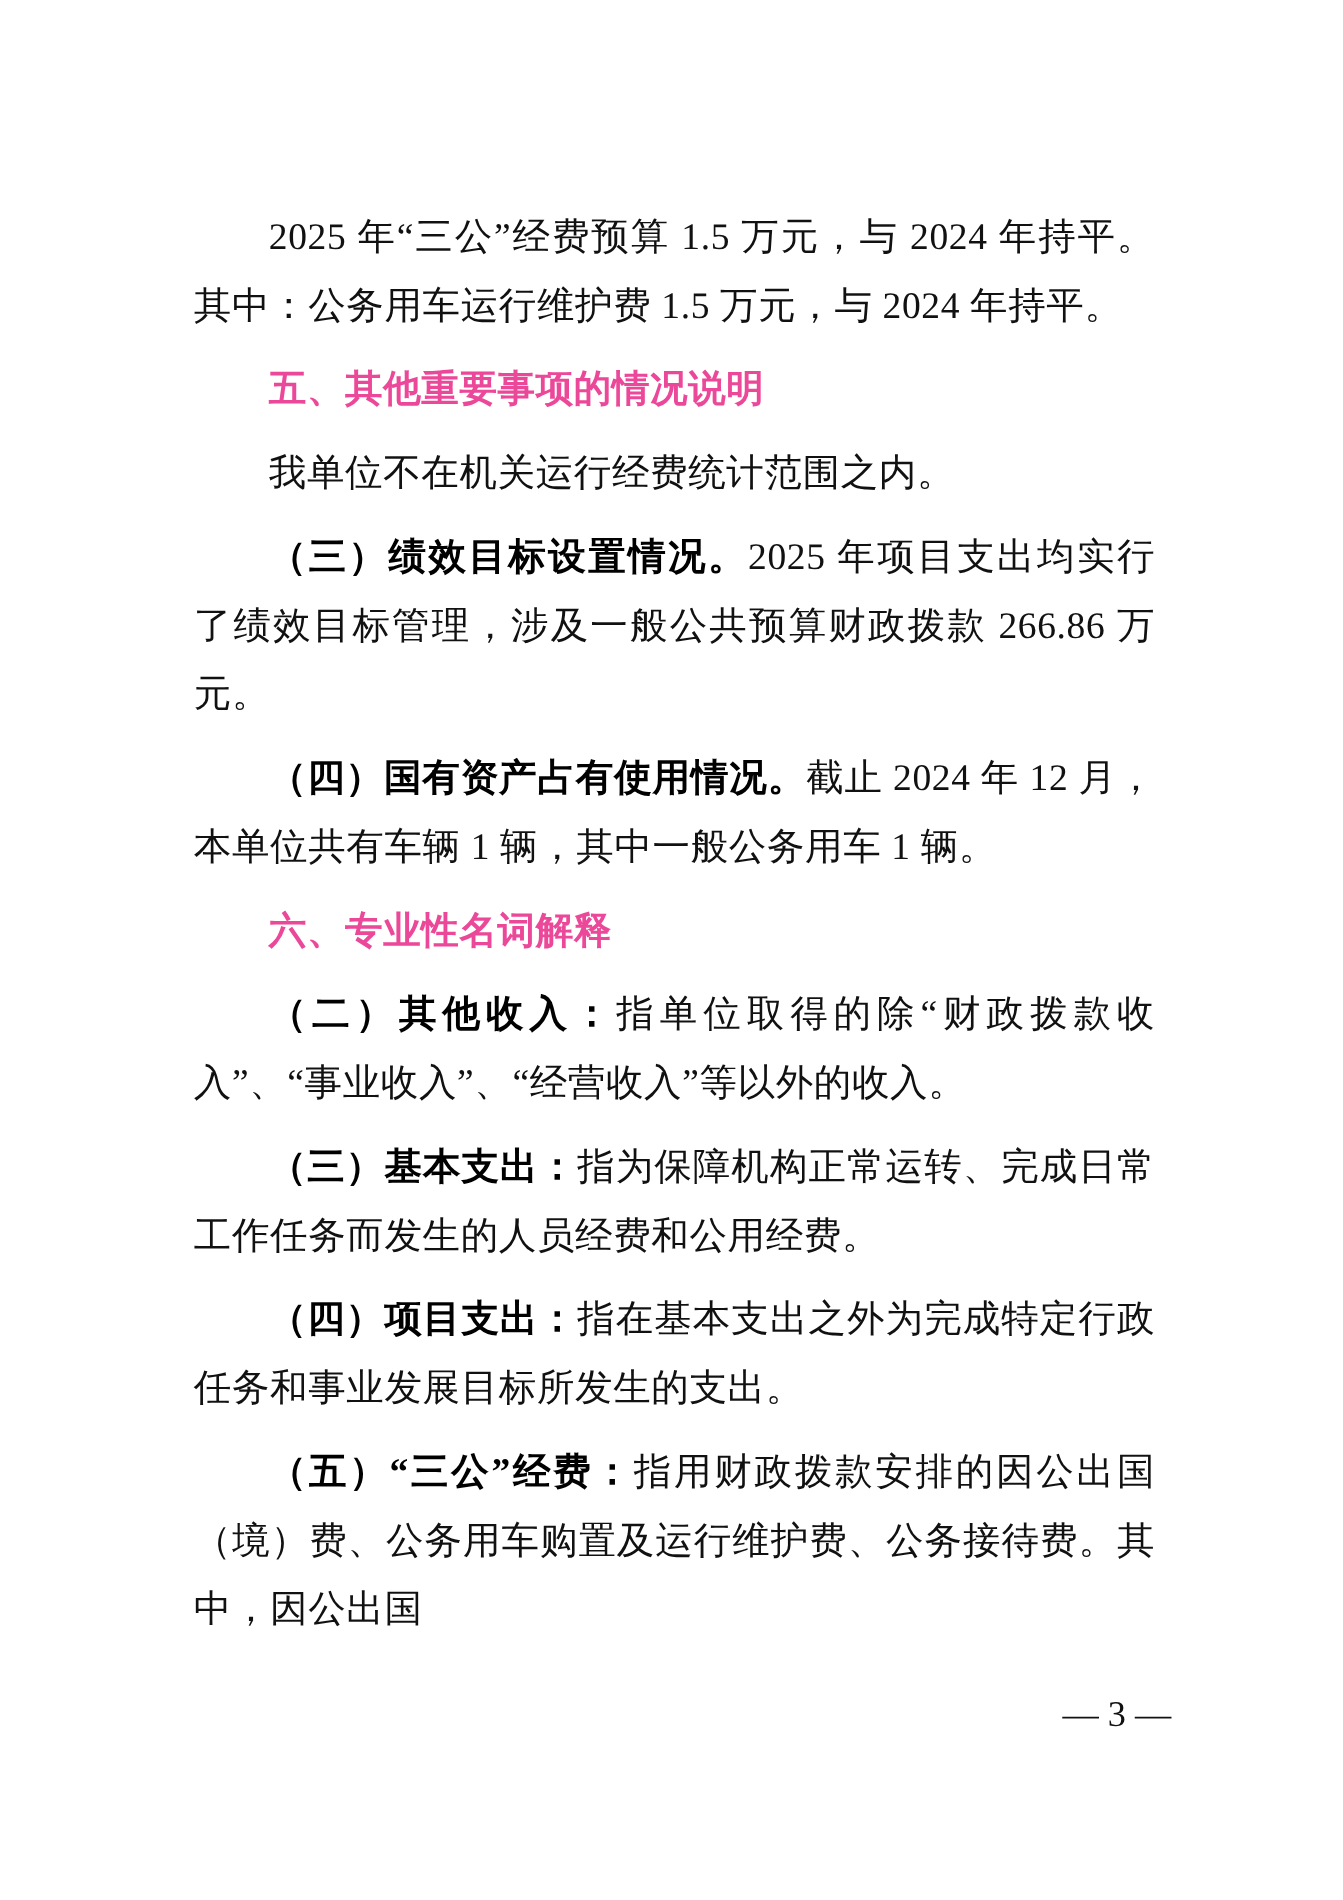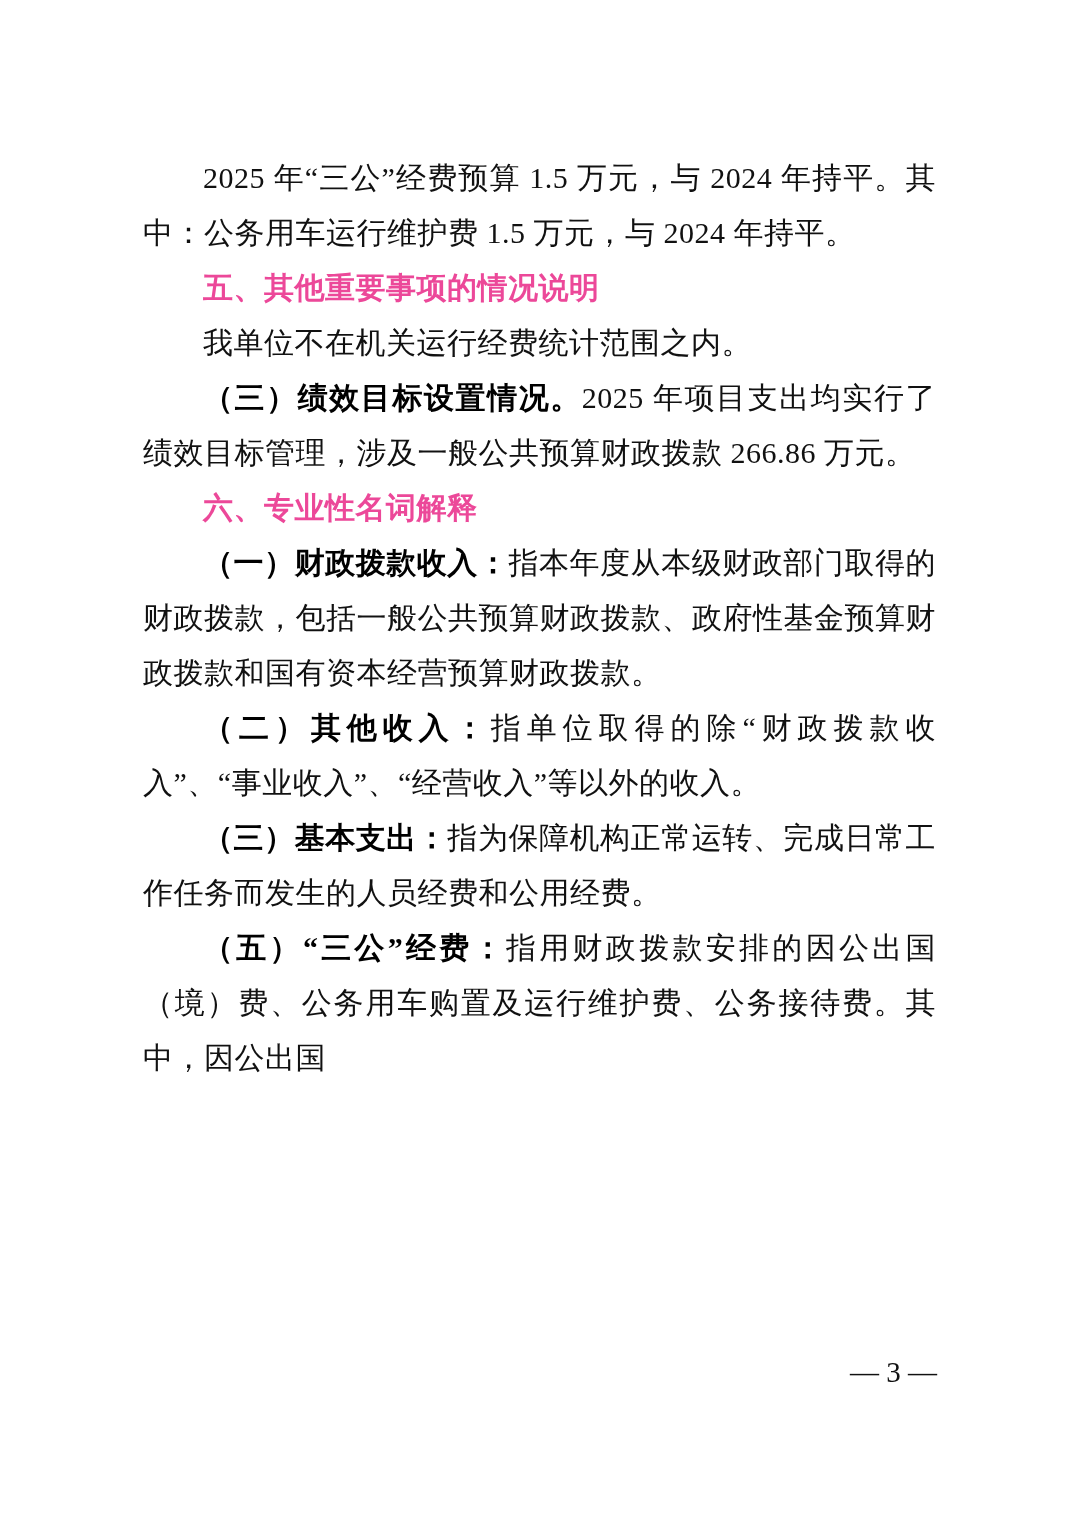--- a/index.html
+++ b/index.html
@@ -20,21 +20,21 @@
     position: absolute;
     left: 143px;
     top: 150px;
     width: 793px;
     font-size: 30px;
     line-height: 55px;
     text-align: justify;
     letter-spacing: 0.5px;
   }
   .content p {
-    margin: 0;
+    margin: 12px;
     padding: 0;
     text-indent: 2em;
   }
   .heading {
     font-family: "Liberation Sans", "DejaVu Sans", sans-serif;
     font-weight: 700;
     color: #ec4899;
   }
   .lead {
     font-weight: 600;
@@ -59,28 +59,29 @@
     <p>2025 年“三公”经费预算 1.5 万元，与 2024 年持平。其中：公务用车运行维护费 1.5 万元，与 2024 年持平。</p>
 
     <p class="heading">五、其他重要事项的情况说明</p>
 
 
     <p>我单位不在机关运行经费统计范围之内。</p>
 
 
     <p><span class="lead">（三）绩效目标设置情况。</span><span>2025 年项目支出均实行了绩效目标管理，涉及一般公共预算财政拨款 266.86 万元。</span></p>
 
+    <p><span class="lead">（四）国有资产占有使用情况。</span><span>截止 2024 年 12 月，本单位共有车辆 1 辆，其中一般公务用车 1 辆。</span></p>
 
     <p class="heading">六、专业性名词解释</p>
 
-    <p><span class="lead">（一）财政拨款收入：</span><span>指本年度从本级财政部门取得的财政拨款，包括一般公共预算财政拨款、政府性基金预算财政拨款和国有资本经营预算财政拨款。</span></p>
 
     <p><span class="lead">（二）其他收入：</span><span>指单位取得的除“财政拨款收入”、“事业收入”、“经营收入”等以外的收入。</span></p>
 
     <p><span class="lead">（三）基本支出：</span><span>指为保障机构正常运转、完成日常工作任务而发生的人员经费和公用经费。</span></p>
 
+    <p><span class="lead">（四）项目支出：</span><span>指在基本支出之外为完成特定行政任务和事业发展目标所发生的支出。</span></p>
 
     <p><span class="lead">（五）“三公”经费：</span><span>指用财政拨款安排的因公出国（境）费、公务用车购置及运行维护费、公务接待费。其中，因公出国</span></p>
 
   </div>
 
   <div class="footer">— 3 —</div>
 </div>
 
 </body></html>

